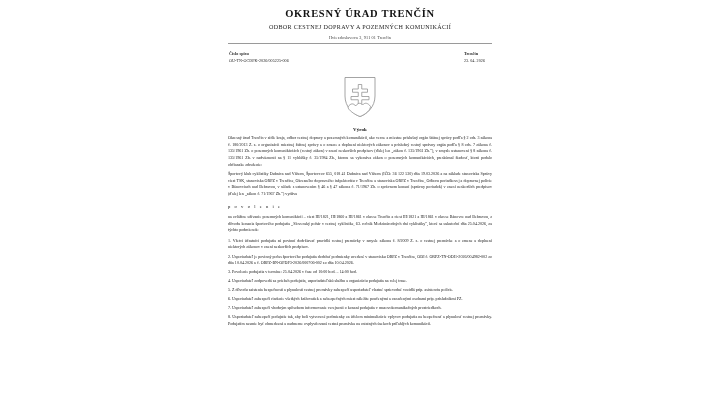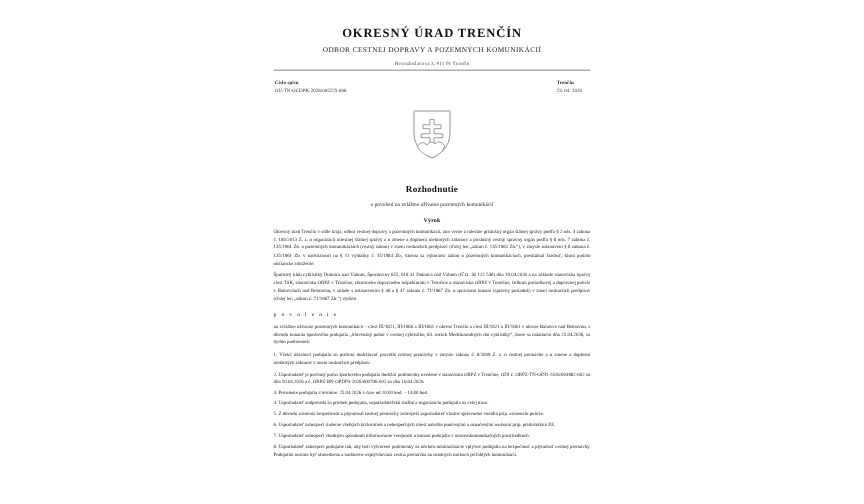--- a/index.html
+++ b/index.html
@@ -18,21 +18,21 @@
   .page {
     position: relative;
     width: 720px;
     height: 420px;
     background: #ffffff;
     box-sizing: border-box;
   }
   .sheet {
     position: absolute;
     left: 228px;
-    top: 16px;
+    top: 1px;
     width: 264px;
     height: 404px;
     background: #ffffff;
     box-sizing: border-box;
   }
 
   
   .doc-header {
     text-align: center;
     padding-top: 7px;
@@ -184,24 +184,20 @@
 
         <path d="M4 3 H64 V40 C64 62 48 76 34 81 C20 76 4 62 4 40 Z" fill="#ffffff" stroke="#8d8d8d" stroke-width="1.6"></path>
 
         <path d="M30.5 17 H37.5 V26 H49 V32.5 H37.5 V41 H52 V47.5 H37.5 V62 H30.5 V47.5 H16 V41 H30.5 V32.5 H19 V26 H30.5 Z" fill="#ffffff" stroke="#8d8d8d" stroke-width="1.5" stroke-linejoin="round"></path>
 
         <path d="M10 62 C15 54 21 54 25.5 60 C29 54.5 34.5 52 39 58 C43.5 52.5 50 53.5 55 61
                  C55 68 45 77 34 81 C23 77 10 68 10 62 Z" fill="#ffffff" stroke="#8d8d8d" stroke-width="1.5" stroke-linejoin="round"></path>
       </svg>
     </div>
 
-    <div class="title-block">
-      <div class="doc-title">Rozhodnutie</div>
-      <div class="doc-subtitle">o povolení na zvláštne užívanie pozemných komunikácií</div>
-    </div>
 
     <div class="section-heading">Výrok</div>
     <p class="body-par">Okresný úrad Trenčín v sídle kraja, odbor cestnej dopravy a pozemných komunikácií, ako vecne a miestne príslušný orgán štátnej správy podľa § 2 ods. 3 zákona č. 180/2013 Z. z. o organizácii miestnej štátnej správy a o zmene a doplnení niektorých zákonov a príslušný cestný správny orgán podľa § 8 ods. 7 zákona č. 135/1961 Zb. o pozemných komunikáciách (cestný zákon) v znení neskorších predpisov (ďalej len „zákon č. 135/1961 Zb.“), v zmysle ustanovení § 8 zákona č. 135/1961 Zb. v nadväznosti na § 11 vyhlášky č. 35/1984 Zb., ktorou sa vykonáva zákon o pozemných komunikáciách, preskúmal žiadosť, ktorú podalo občianske združenie:</p>
     <p class="body-par">Športový klub cyklistiky Dubnica nad Váhom, Športovcov 655, 018 41 Dubnica nad Váhom (IČO: 36 122 530) dňa 19.03.2026 a na základe stanoviska Správy ciest TSK, stanoviska ORPZ v Trenčíne, Okresného dopravného inšpektorátu v Trenčíne a stanoviska ORPZ v Trenčíne, Odboru poriadkovej a dopravnej polície v Bánovciach nad Bebravou, v súlade s ustanovením § 46 a § 47 zákona č. 71/1967 Zb. o správnom konaní (správny poriadok) v znení neskorších predpisov (ďalej len „zákon č. 71/1967 Zb.“) vydáva</p>
 
     <div class="spaced-heading">p o v o l e n i e</div>
     <p class="body-par">na zvláštne užívanie pozemných komunikácií – ciest III/1821, III/1860 a III/1861 v okrese Trenčín a ciest III/1821 a III/1861 v okrese Bánovce nad Bebravou, z dôvodu konania športového podujatia „Slovenský pohár v cestnej cyklistike, 63. ročník Medzinárodných dní cyklistiky“, ktoré sa uskutoční dňa 25.04.2026, za týchto podmienok:</p>
 
     <ul class="cond-list">
       <li>1. Všetci účastníci podujatia sú povinní dodržiavať pravidlá cestnej premávky v zmysle zákona č. 8/2009 Z. z. o cestnej premávke a o zmene a doplnení niektorých zákonov v znení neskorších predpisov.</li>

